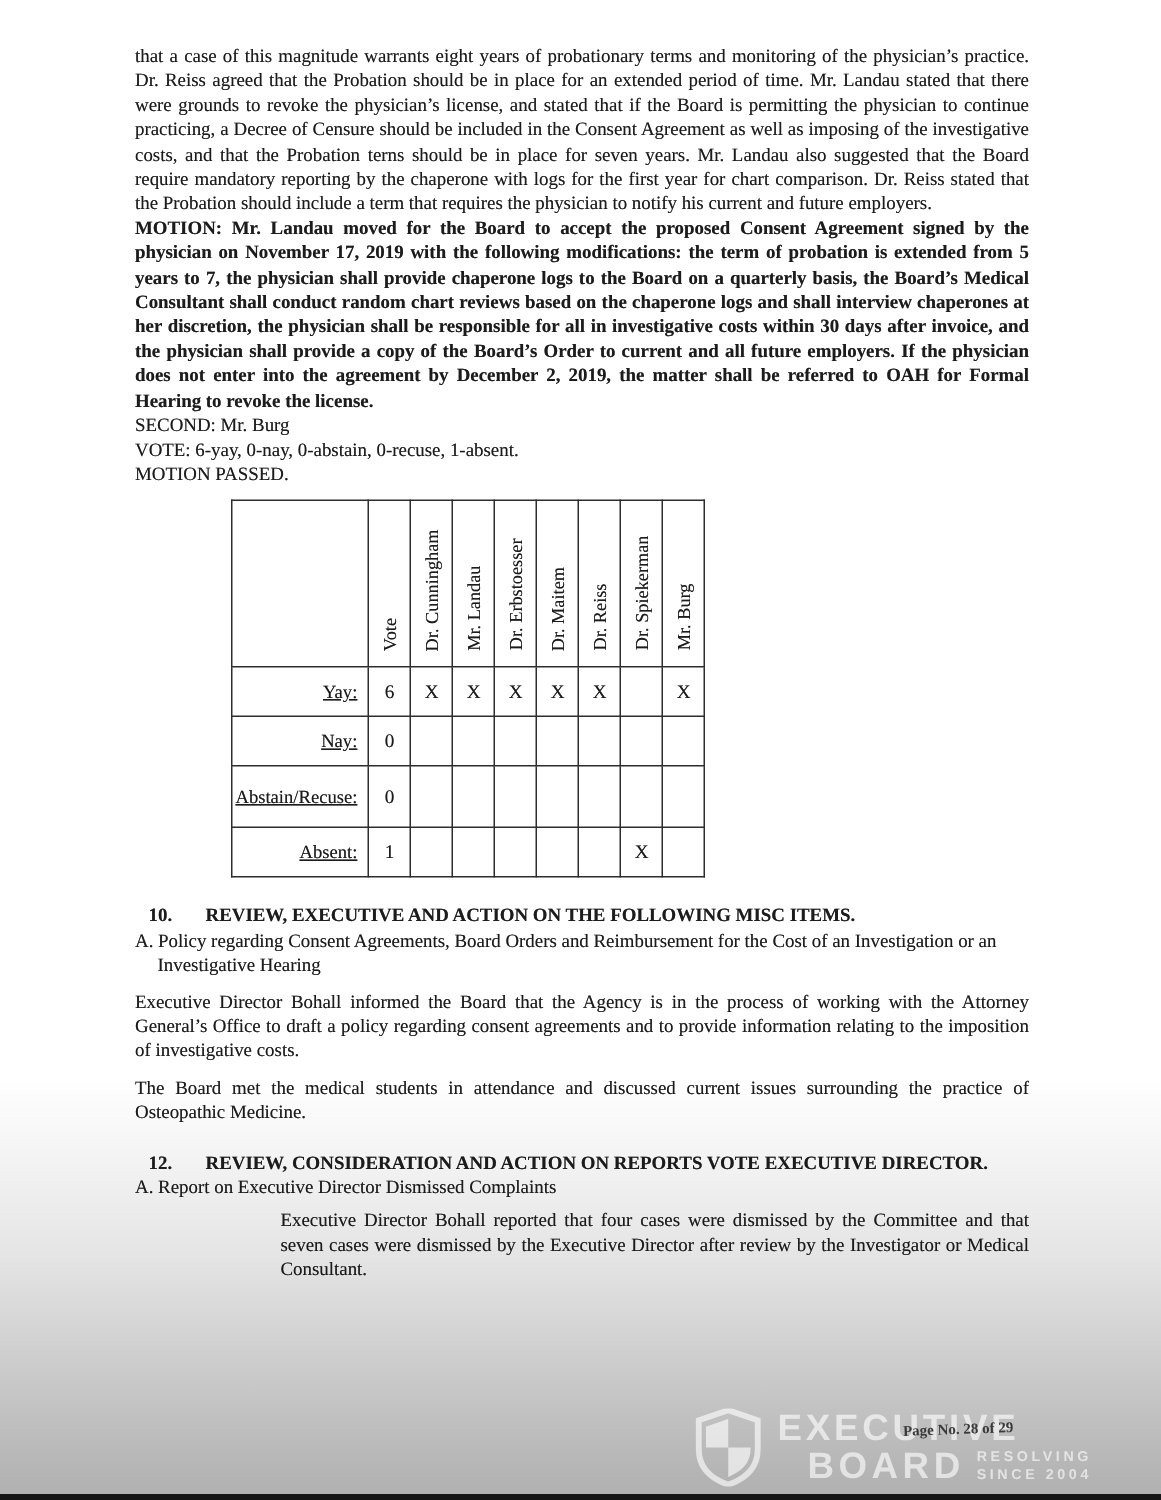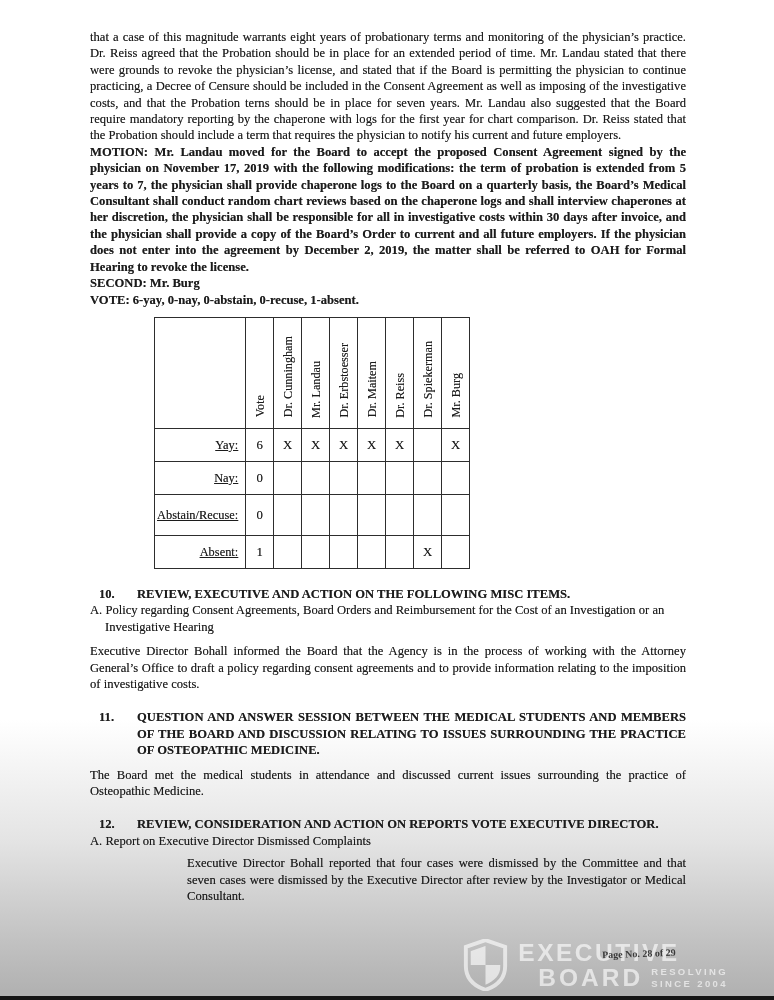--- a/index.html
+++ b/index.html
@@ -17,21 +17,21 @@
   }
   .doc{
     position:absolute;top:0;left:0;right:0;
     padding:29px 88px 0 90px;
     color:#1c1c1c;font-size:12.6px;line-height:16.4px;
     text-align:justify;
     text-shadow:0 0 0.3px rgba(20,20,20,.55);
   }
   .doc p{margin:0;}
   .motion{font-weight:bold;margin-top:14px;}
-  .bold-line{font-weight:bold;}
+  .bold-line{font-weight:normal;}
   
   .vote-table-wrap{margin:9px 0 0 64px;}
   table.vote{border-collapse:collapse;table-layout:fixed;}
   table.vote td{border:1.5px solid #2d2d2d;overflow:hidden;}
   td.corner{width:66px;}
   td.vhead{width:27px;height:104px;vertical-align:bottom;text-align:center;padding:0 0 6px 0;}
   td.vhead span{
     display:inline-block;writing-mode:vertical-rl;transform:rotate(180deg);
     white-space:nowrap;font-size:12.2px;line-height:14px;
   }
@@ -74,20 +74,21 @@
 <body>
 
 <div class="page">
   <div class="doc">
 
     <p>that a case of this magnitude warrants eight years of probationary terms and monitoring of the physician’s practice. Dr. Reiss agreed that the Probation should be in place for an extended period of time. Mr. Landau stated that there were grounds to revoke the physician’s license, and stated that if the Board is permitting the physician to continue practicing, a Decree of Censure should be included in the Consent Agreement as well as imposing of the investigative costs, and that the Probation terns should be in place for seven years. Mr. Landau also suggested that the Board require mandatory reporting by the chaperone with logs for the first year for chart comparison. Dr. Reiss stated that the Probation should include a term that requires the physician to notify his current and future employers.</p>
 
     <p class="motion">MOTION: Mr. Landau moved for the Board to accept the proposed Consent Agreement signed by the physician on November 17, 2019 with the following modifications: the term of probation is extended from 5 years to 7, the physician shall provide chaperone logs to the Board on a quarterly basis, the Board’s Medical Consultant shall conduct random chart reviews based on the chaperone logs and shall interview chaperones at her discretion, the physician shall be responsible for all in investigative costs within 30 days after invoice, and the physician shall provide a copy of the Board’s Order to current and all future employers. If the physician does not enter into the agreement by December 2, 2019, the matter shall be referred to OAH for Formal Hearing to revoke the license.</p>
     <p class="bold-line">SECOND: Mr. Burg</p>
     <p class="bold-line">VOTE: 6-yay, 0-nay, 0-abstain, 0-recuse, 1-absent.</p>
+    <p class="bold-line">MOTION PASSED.</p>
 
     <div class="vote-table-wrap">
       <table class="vote">
         <tbody>
           <tr>
             <td class="corner"></td>
             <td class="vhead"><span>Vote</span></td>
             <td class="vhead"><span>Dr. Cunningham</span></td>
             <td class="vhead"><span>Mr. Landau</span></td>
             <td class="vhead"><span>Dr. Erbstoesser</span></td>
@@ -144,24 +145,20 @@
       </table>
     </div>
 
     <div class="item">
       <span class="item-num">10.</span>
       <span class="item-heading">REVIEW, EXECUTIVE AND ACTION ON THE FOLLOWING MISC ITEMS.</span>
     </div>
     <p class="sub-item">A. Policy regarding Consent Agreements, Board Orders and Reimbursement for the Cost of an Investigation or an Investigative Hearing</p>
     <p class="body-par">Executive Director Bohall informed the Board that the Agency is in the process of working with the Attorney General’s Office to draft a policy regarding consent agreements and to provide information relating to the imposition of investigative costs.</p>
 
-    <div class="item">
-      <span class="item-num">11.</span>
-      <span class="item-heading">QUESTION AND ANSWER SESSION BETWEEN THE MEDICAL STUDENTS AND MEMBERS OF THE BOARD AND DISCUSSION RELATING TO ISSUES SURROUNDING THE PRACTICE OF OSTEOPATHIC MEDICINE.</span>
-    </div>
     <p class="body-par">The Board met the medical students in attendance and discussed current issues surrounding the practice of Osteopathic Medicine.</p>
 
     <div class="item">
       <span class="item-num">12.</span>
       <span class="item-heading">REVIEW, CONSIDERATION AND ACTION ON REPORTS VOTE EXECUTIVE DIRECTOR.</span>
     </div>
     <p class="sub-item">A. Report on Executive Director Dismissed Complaints</p>
     <p class="indent-par">Executive Director Bohall reported that four cases were dismissed by the Committee and that seven cases were dismissed by the Executive Director after review by the Investigator or Medical Consultant.</p>
 
   </div>

